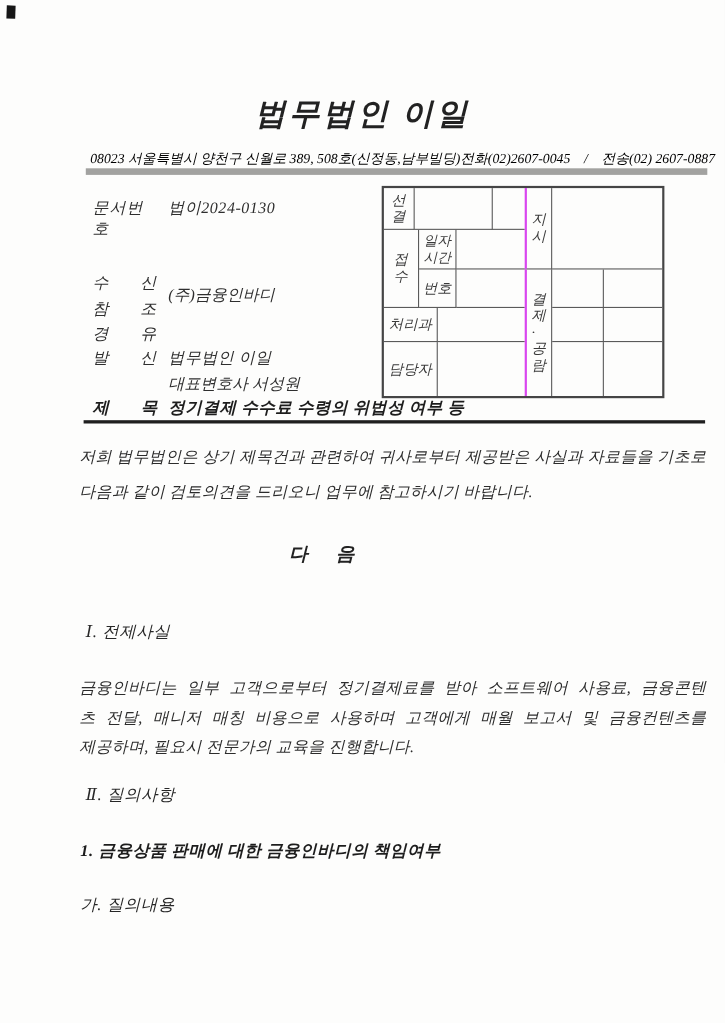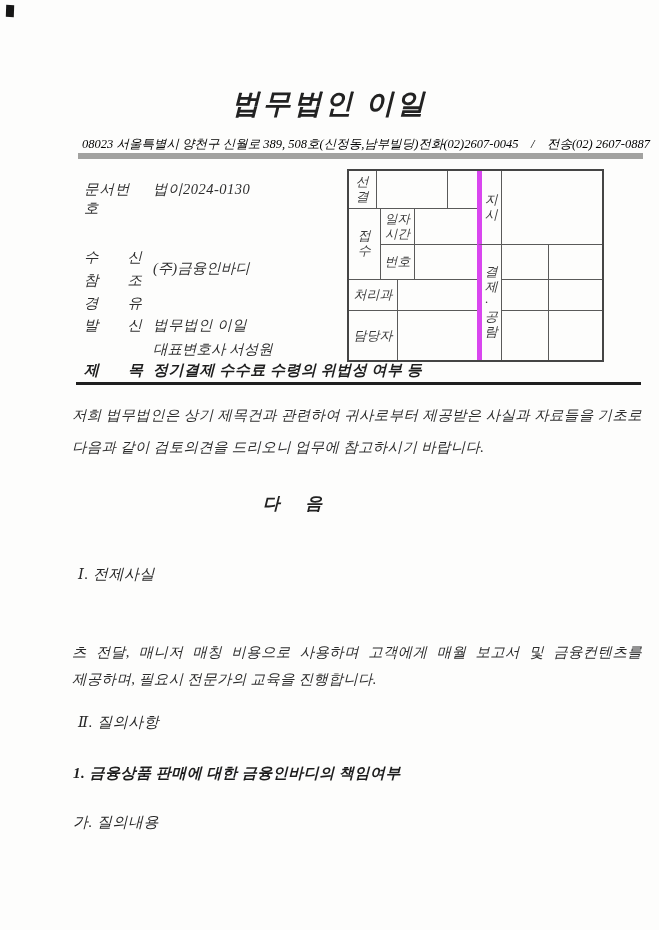--- a/index.html
+++ b/index.html
@@ -36,21 +36,21 @@
   .subject-rule { position: absolute; top: 382px; left: 76px; width: 565px; height: 3px; background: #1f1f1f; }
 
   
   .stamp-table {
     position: absolute; left: 347px; top: 169px; width: 257px; height: 193px;
     border: 2px solid #454545; font-size: 13px; color: #3a3a3a;
   }
   .cell { position: absolute; display: flex; align-items: center; justify-content: center; }
   .br { border-right: 1px solid #5a5a5a; }
   .bb { border-bottom: 1px solid #5a5a5a; }
-  .bl { border-left: 5px solid #d946ef; }
+  .bl { border-left: 2px solid #d946ef; }
   .vlabel { width: 1.05em; word-break: break-all; text-align: left; line-height: 1.15; }
   .v2label { width: 2.1em; word-break: break-all; text-align: center; line-height: 1.15; font-size: 12.5px; }
 
   
   .bodyline { position: absolute; left: 72px; width: 570px; font-size: 14.5px; color: #2c2c2c; letter-spacing: 0.3px; }
   .just { text-align: justify; text-align-last: justify; }
   .daum { position: absolute; top: 492px; left: 0; width: 585px; text-align: center; font-size: 17px; font-weight: 700; white-space: pre; color: #222; }
   .sec { position: absolute; left: 78px; font-size: 15px; color: #272727; letter-spacing: 0.5px; text-align: right; }
   .q-bold { font-weight: 700; color: #1d1d1d; }
 </style>
@@ -142,20 +142,21 @@
     <div class="cell" style="left:200px;top:140px;width:53px;height:49px"></div>
   </div>
 
   <div class="bodyline" style="top:438px">다음과 같이 검토의견을 드리오니 업무에 참고하시기 바랍니다.</div>
   <div class="bodyline just" style="top:406px">저희 법무법인은 상기 제목건과 관련하여 귀사로부터 제공받은 사실과 자료들을 기초로</div>
 
   <div class="daum">다      음</div>
 
   <div class="sec" style="top:565px">Ⅰ. 전제사실</div>
 
+  <div class="bodyline just" style="top:616px">금융인바디는 일부 고객으로부터 정기결제료를 받아 소프트웨어 사용료, 금융콘텐</div>
   <div class="bodyline just" style="top:643px">츠 전달, 매니저 매칭 비용으로 사용하며 고객에게 매월 보고서 및 금융컨텐츠를</div>
   <div class="bodyline" style="top:670px">제공하며, 필요시 전문가의 교육을 진행합니다.</div>
 
   <div class="sec" style="top:713px">Ⅱ. 질의사항</div>
 
   <div class="sec q-bold" style="top:764px;left:73px">1. 금융상품 판매에 대한 금융인바디의 책임여부</div>
 
   <div class="sec" style="top:813px;left:73px">가. 질의내용</div>
 
 </div>

